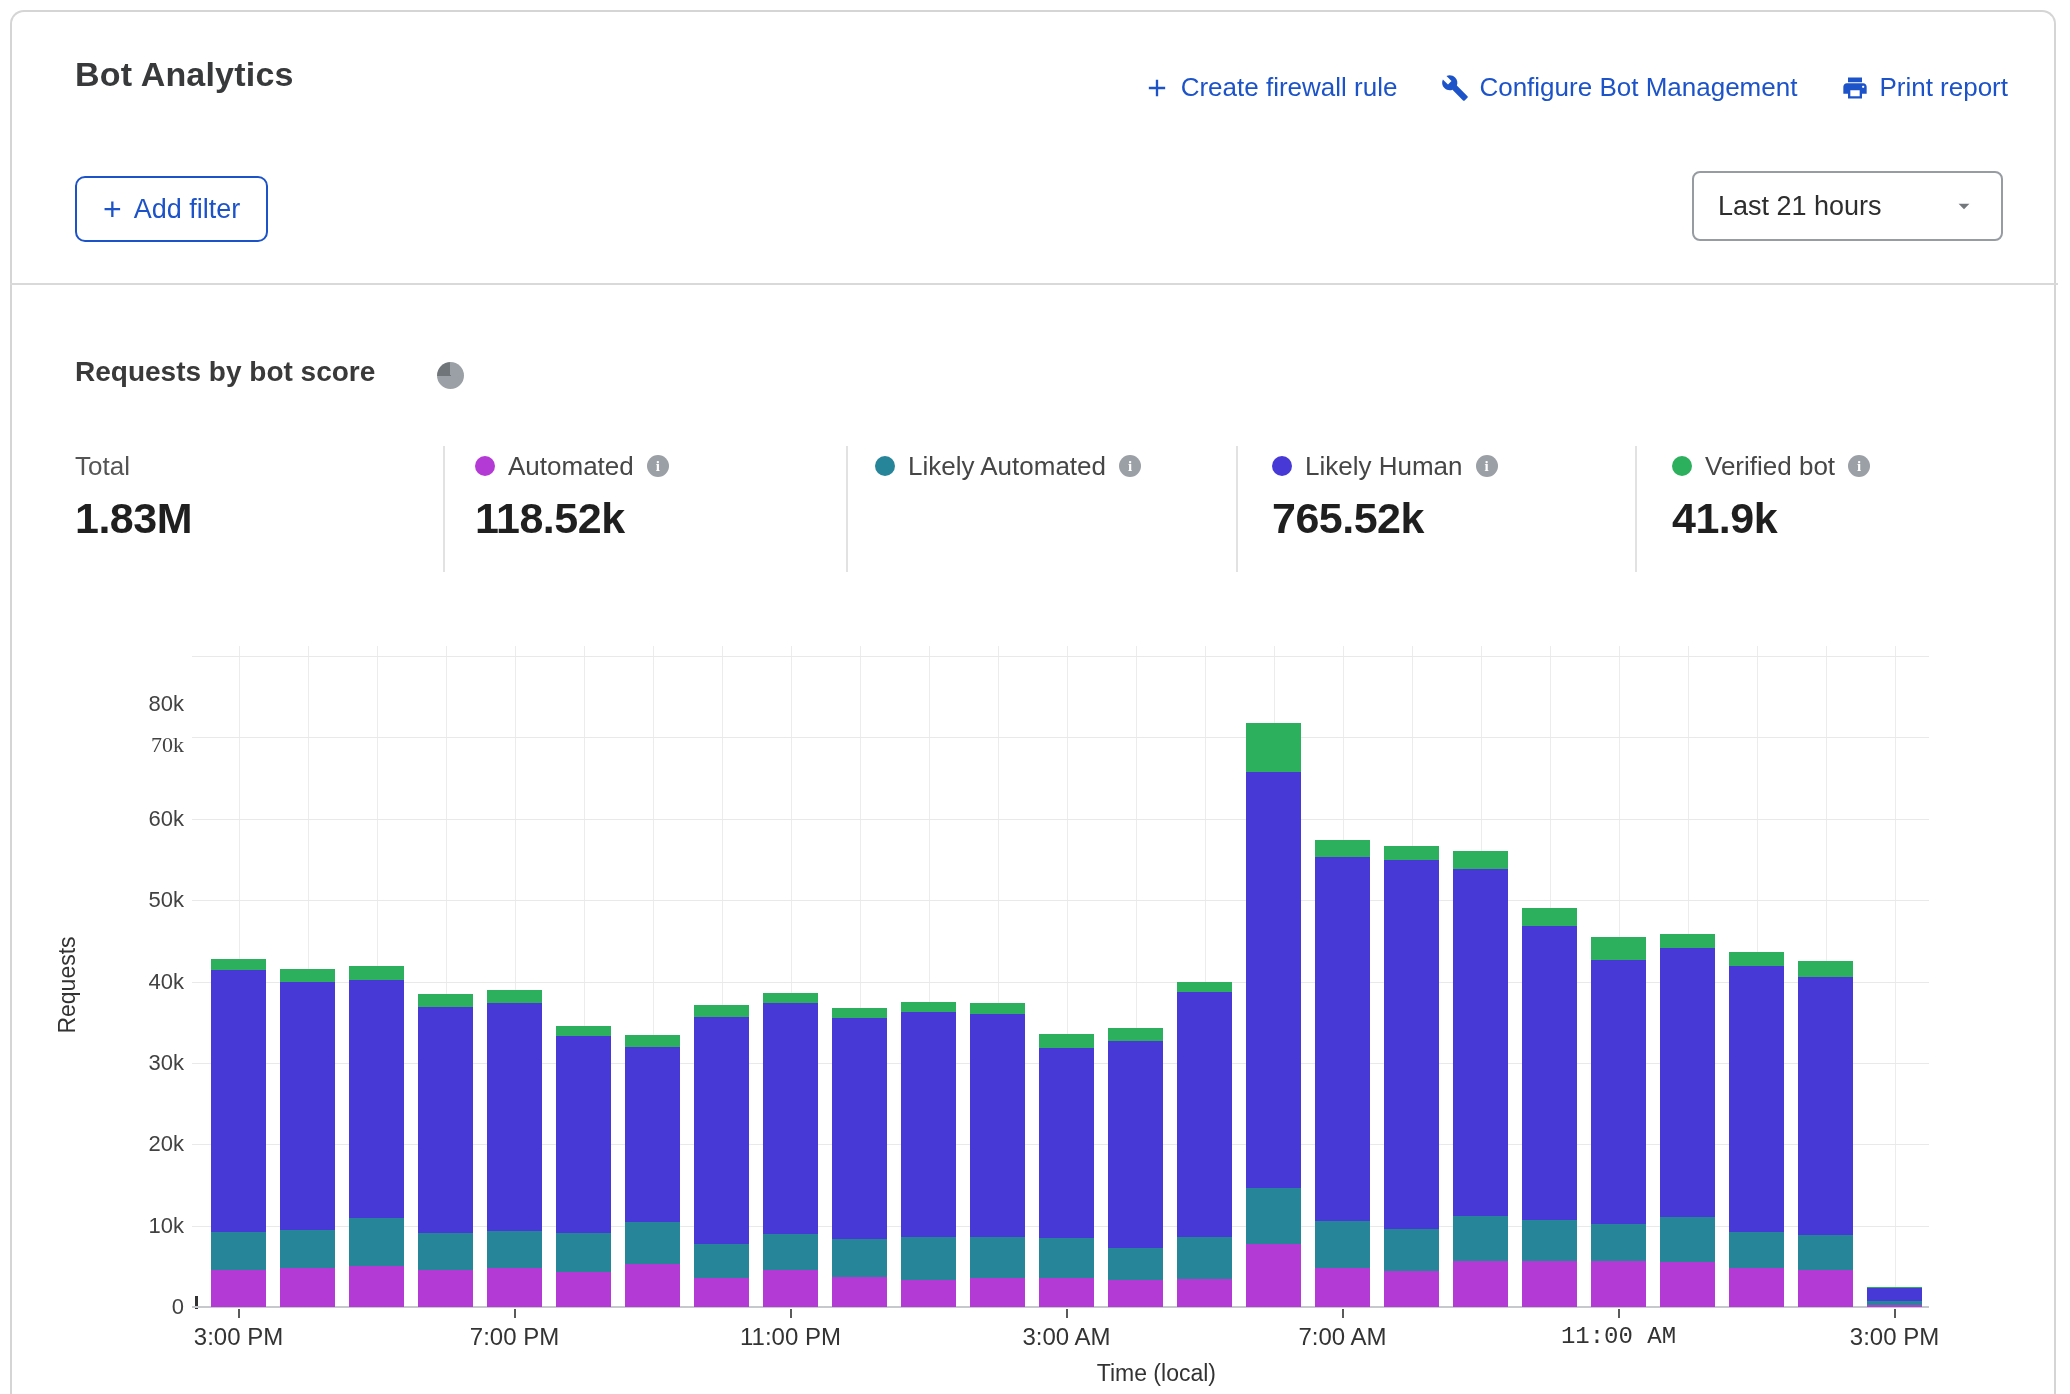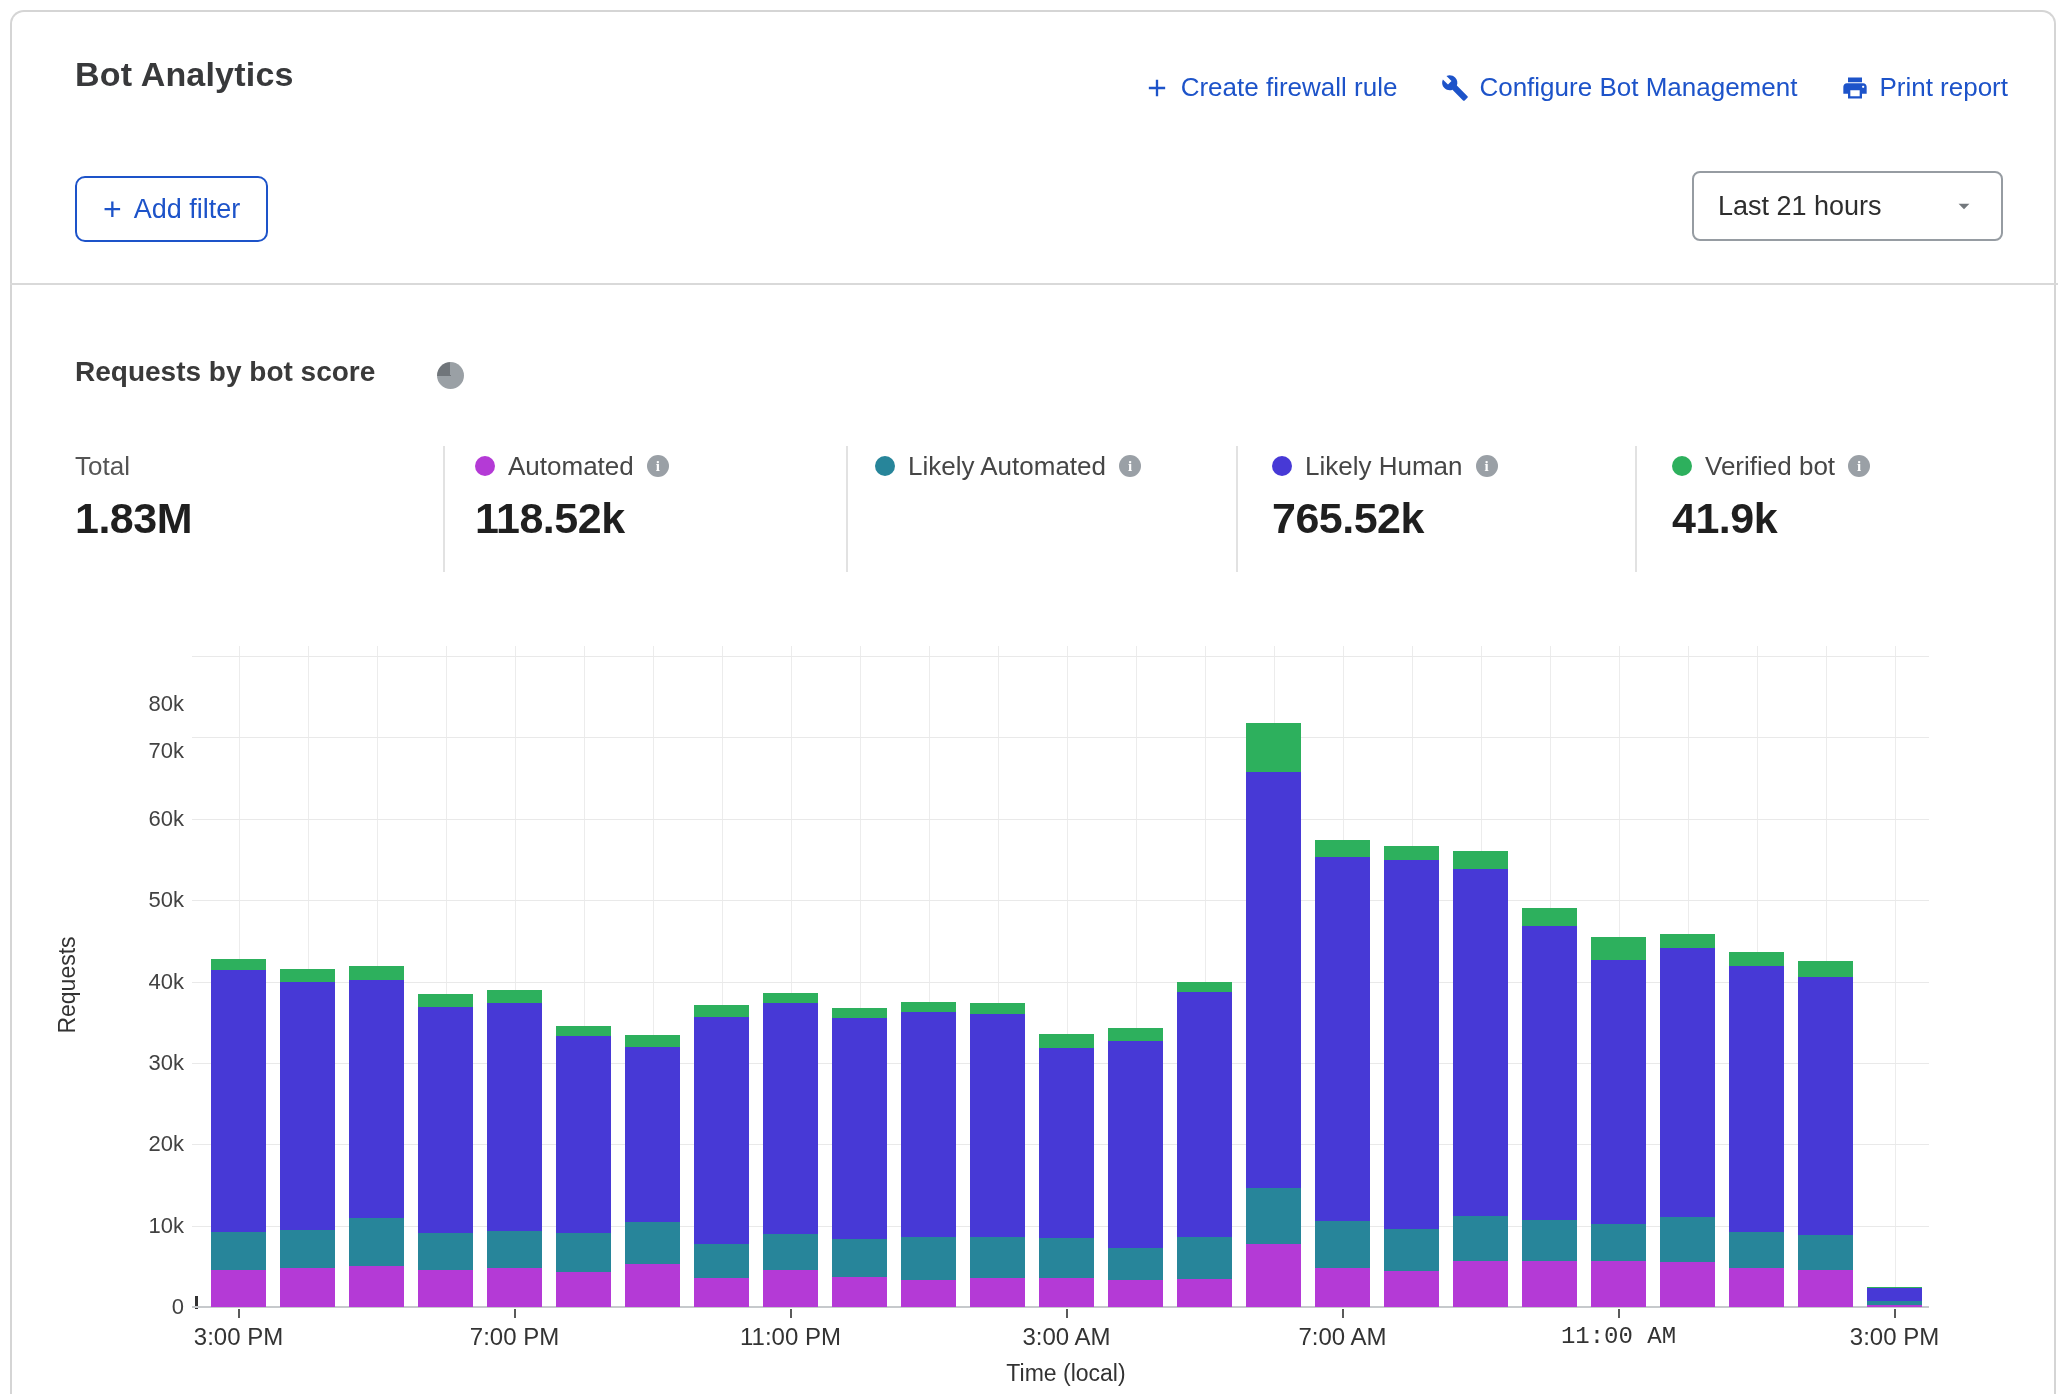--- a/index.html
+++ b/index.html
@@ -47,21 +47,21 @@
   .hgrid{position:absolute;left:-12px;width:1737px;height:1px;background:#e9e9e9;}
   .hgrid.axis{height:2px;background:#c6c9cc;}
   .vgrid{position:absolute;top:-10px;width:1px;height:661px;background:#ececec;}
   .seg{position:absolute;}
   .ylabel{position:absolute;left:-100px;width:80px;text-align:right;font-size:22px;color:#424242;}
   .xtick{position:absolute;width:2px;height:9px;background:#5a5a5a;top:653px;}
   .xlabel{position:absolute;top:667px;width:180px;text-align:center;font-size:24px;color:#333;}
   #origin-tick{position:absolute;left:-9px;top:640px;width:3px;height:13px;background:#333;}
   #y-axis-title{left:6px;top:973px;width:120px;height:24px;text-align:center;font-size:23px;color:#333;
       transform:rotate(-90deg);}
-  #x-axis-title{left:916px;top:1360px;width:300px;text-align:center;font-size:23px;color:#333;}
+  #x-axis-title{left:916px;top:1360px;width:300px;text-align:right;font-size:23px;color:#333;}
 </style>
 </head>
 <body>
 
 <div id="page">
   <div id="card" class="abs"></div>
 
   <div id="page-title" class="abs">Bot Analytics</div>
 
   <div id="header-actions" class="abs">
@@ -180,21 +180,21 @@
       <div class="ylabel" style="top: 475.25px;">20k</div>
       <div class="hgrid" style="top: 406.875px;"></div>
       <div class="ylabel" style="top: 393.875px;">30k</div>
       <div class="hgrid" style="top: 325.5px;"></div>
       <div class="ylabel" style="top: 312.5px;">40k</div>
       <div class="hgrid" style="top: 244.125px;"></div>
       <div class="ylabel" style="top: 231.125px;">50k</div>
       <div class="hgrid" style="top: 162.75px;"></div>
       <div class="ylabel" style="top: 149.75px;">60k</div>
       <div class="hgrid" style="top: 81.375px;"></div>
-      <div class="ylabel" style="top: 82px;">70k</div>
+      <div class="ylabel" style="top: 76px; font-family: Liberation Serif, serif;">70k</div>
       <div class="hgrid" style="top: 0px;"></div>
       <div class="ylabel" style="top: -13px; margin-top: 48px;">80k</div>
       <div class="seg" style="left: 7px; width: 55px; bottom: 0px; height: 37.4325px; background: rgb(180, 58, 214);"></div>
       <div class="seg" style="left: 7px; width: 55px; bottom: 37.4325px; height: 37.4325px; background: rgb(39, 133, 154);"></div>
       <div class="seg" style="left: 7px; width: 55px; bottom: 74.865px; height: 262.027px; background: rgb(71, 57, 214);"></div>
       <div class="seg" style="left: 7px; width: 55px; bottom: 336.892px; height: 11.3925px; background: rgb(45, 176, 93);"></div>
       <div class="seg" style="left: 76px; width: 55px; bottom: 0px; height: 39.06px; background: rgb(180, 58, 214);"></div>
       <div class="seg" style="left: 76px; width: 55px; bottom: 39.06px; height: 38.2462px; background: rgb(39, 133, 154);"></div>
       <div class="seg" style="left: 76px; width: 55px; bottom: 77.3062px; height: 247.38px; background: rgb(71, 57, 214);"></div>
       <div class="seg" style="left: 76px; width: 55px; bottom: 324.686px; height: 13.02px; background: rgb(45, 176, 93);"></div>

